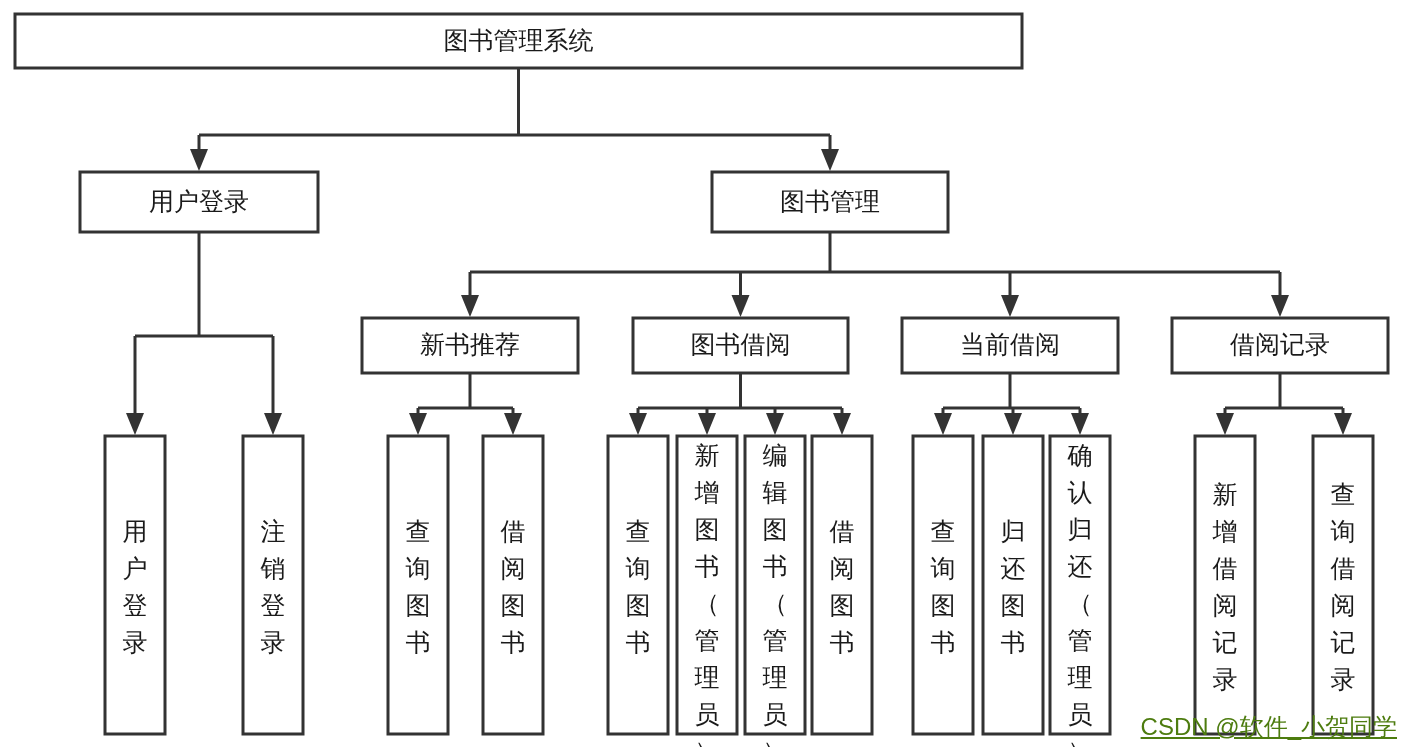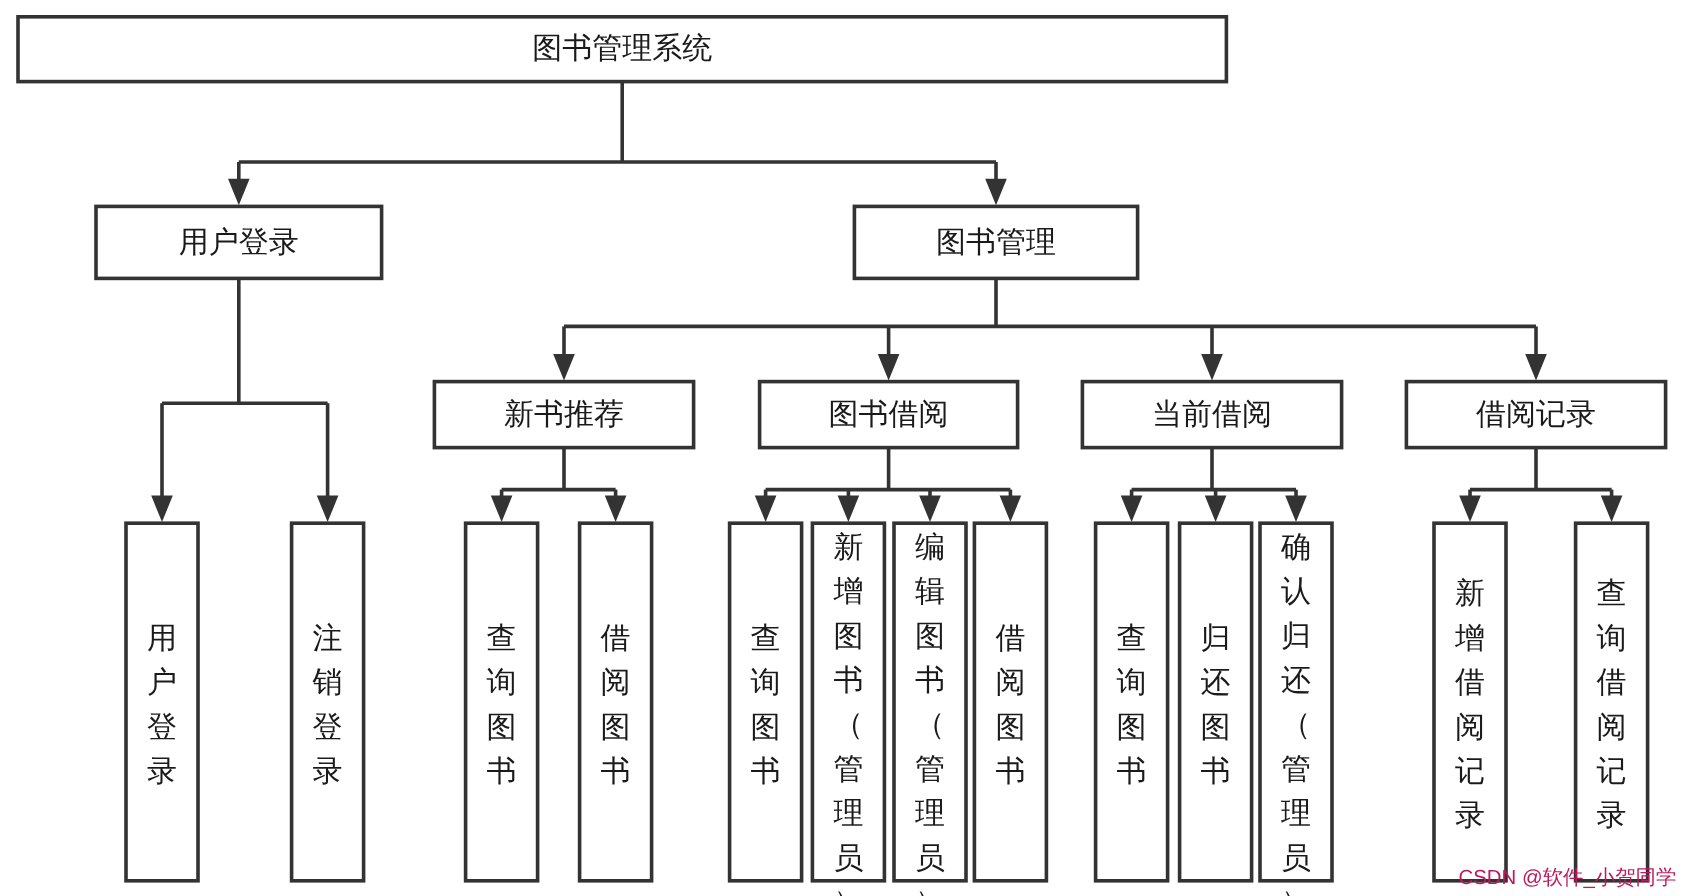--- a/index.html
+++ b/index.html
@@ -48,25 +48,26 @@
     fill: none;
   }
   .arrow-head {
     fill: #333333;
     stroke: none;
   }
   .watermark {
     position: absolute;
     right: 8px;
     bottom: 4px;
-    color: #be185d;
-    font-size: 17px;
+    color: #4d7c0f;
+    font-size: 24px;
     font-family: "Liberation Sans", "DejaVu Sans", sans-serif;
     white-space: nowrap;
     user-select: none;
+    text-decoration: underline;
   }
 </style>
 </head>
 <body>
 
 <div id="diagram-root">
 
   <svg id="flow" viewBox="0 0 1405 747" xmlns="http://www.w3.org/2000/svg">
 
     <g id="connectors">

